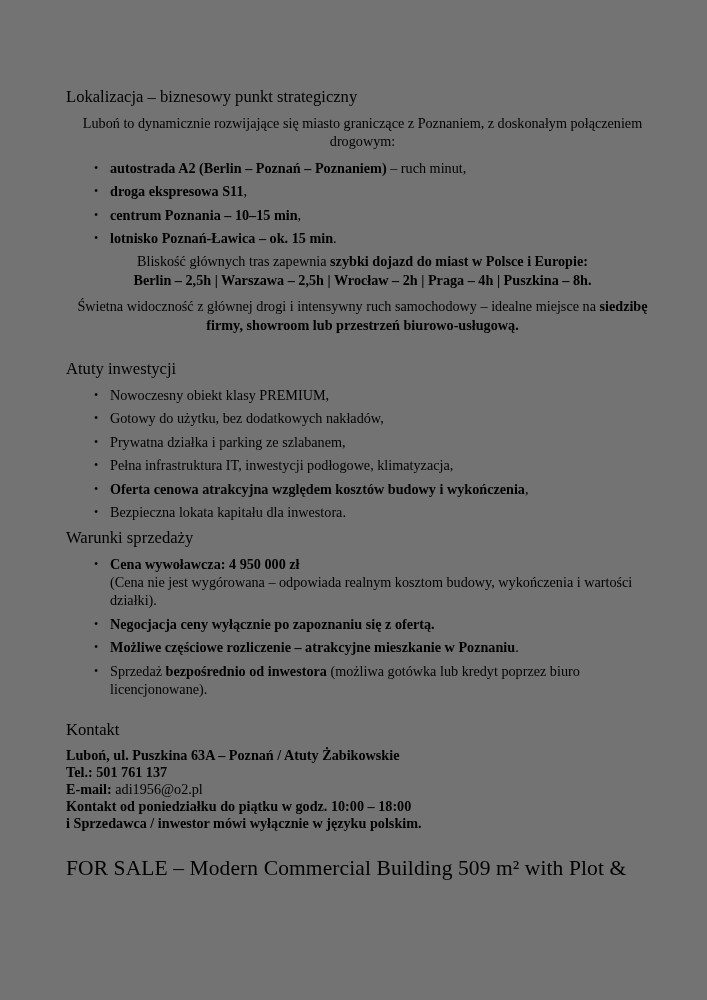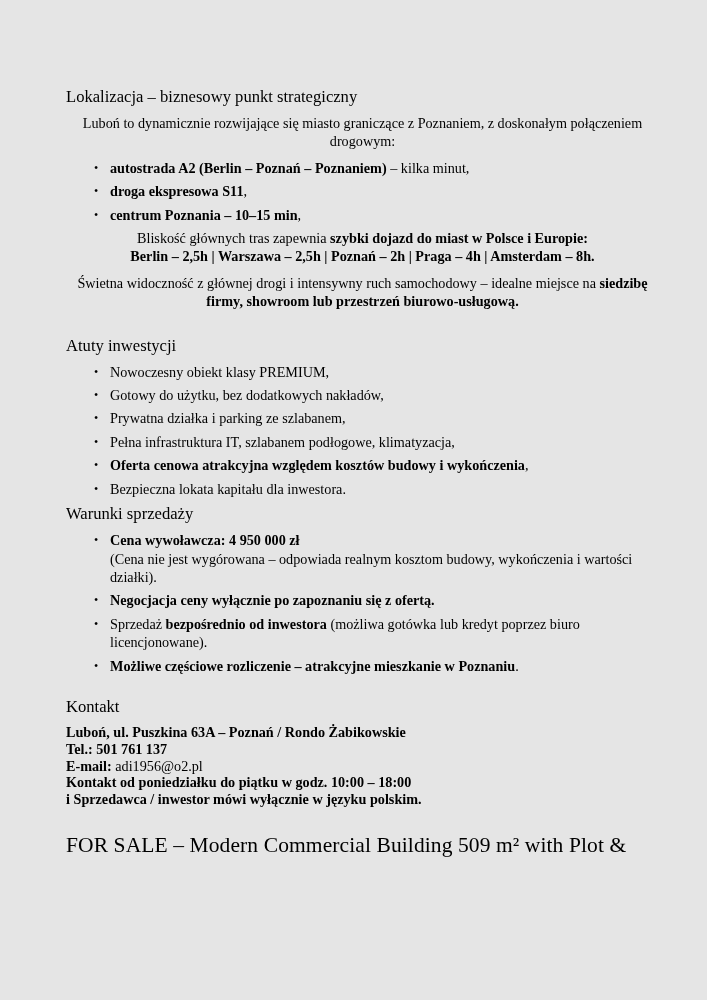--- a/index.html
+++ b/index.html
@@ -5,21 +5,21 @@
   html, body {
     margin: 0;
     padding: 0;
     background: #ffffff;
   }
   .page {
     position: relative;
     width: 707px;
     height: 1000px;
     box-sizing: border-box;
-    background: #e5e5e5;
+    background: #737373;
     color: #000000;
     padding: 86px 48px 40px 66px;
     overflow: hidden;
     font-family: "Liberation Serif", "DejaVu Serif", serif;
   }
   h2.block-heading {
     font-size: 16.6px;
     font-weight: normal;
     line-height: 21px;
     margin: 0 0 7px 0;
@@ -64,47 +64,48 @@
   }
 </style>
 </head>
 <body>
 
 <div class="page">
   <div id="doc-body">
       <h2 class="block-heading">Lokalizacja – biznesowy punkt strategiczny</h2>
       <p class="block-paragraph"><span>Luboń to dynamicznie rozwijające się miasto graniczące z Poznaniem, z doskonałym połączeniem drogowym:</span></p>
       <ul class="block-bullets">
-        <li><span class="b">autostrada A2 (Berlin – Poznań – Poznaniem)</span><span> – kilka minut,</span></li>
+        <li><span class="b">autostrada A2 (Berlin – Poznań – Poznaniem)</span><span> – ruch minut,</span></li>
         <li><span class="b">droga ekspresowa S11</span><span>,</span></li>
         <li><span class="b">centrum Poznania – 10–15 min</span><span>,</span></li>
+        <li><span class="b">lotnisko Poznań-Ławica – ok. 15 min</span><span>.</span></li>
       </ul>
-      <p class="block-paragraph"><span>Bliskość głównych tras zapewnia </span><span class="b">szybki dojazd do miast w Polsce i Europie:</span><br><span class="b">Berlin – 2,5h | Warszawa – 2,5h | Poznań – 2h | Praga – 4h | Amsterdam – 8h.</span></p>
+      <p class="block-paragraph"><span>Bliskość głównych tras zapewnia </span><span class="b">szybki dojazd do miast w Polsce i Europie:</span><br><span class="b">Berlin – 2,5h | Warszawa – 2,5h | Wrocław – 2h | Praga – 4h | Puszkina – 8h.</span></p>
       <p class="block-paragraph"><span>Świetna widoczność z głównej drogi i intensywny ruch samochodowy – idealne miejsce na </span><span class="b">siedzibę firmy, showroom lub przestrzeń biurowo-usługową.</span></p>
       <div class="spacer"></div>
       <h2 class="block-heading">Atuty inwestycji</h2>
       <ul class="block-bullets">
         <li><span>Nowoczesny obiekt klasy PREMIUM,</span></li>
         <li><span>Gotowy do użytku, bez dodatkowych nakładów,</span></li>
         <li><span>Prywatna działka i parking ze szlabanem,</span></li>
-        <li><span>Pełna infrastruktura IT, szlabanem podłogowe, klimatyzacja,</span></li>
+        <li><span>Pełna infrastruktura IT, inwestycji podłogowe, klimatyzacja,</span></li>
         <li><span class="b">Oferta cenowa atrakcyjna względem kosztów budowy i wykończenia</span><span>,</span></li>
         <li><span>Bezpieczna lokata kapitału dla inwestora.</span></li>
       </ul>
       <h2 class="block-heading">Warunki sprzedaży</h2>
       <ul class="block-bullets">
         <li><span class="b">Cena wywoławcza: 4 950 000 zł</span><br><span>(Cena nie jest wygórowana – odpowiada realnym kosztom budowy, wykończenia i wartości działki).</span></li>
         <li><span class="b">Negocjacja ceny wyłącznie po zapoznaniu się z ofertą.</span></li>
+        <li><span class="b">Możliwe częściowe rozliczenie – atrakcyjne mieszkanie w Poznaniu</span><span>.</span></li>
         <li><span>Sprzedaż </span><span class="b">bezpośrednio od inwestora</span><span> (możliwa gotówka lub kredyt poprzez biuro licencjonowane).</span></li>
-        <li><span class="b">Możliwe częściowe rozliczenie – atrakcyjne mieszkanie w Poznaniu</span><span>.</span></li>
       </ul>
       <div class="spacer"></div>
       <h2 class="block-heading">Kontakt</h2>
       <div class="contact-lines">
-        <p><span class="b">Luboń, ul. Puszkina 63A – Poznań / Rondo Żabikowskie</span></p>
+        <p><span class="b">Luboń, ul. Puszkina 63A – Poznań / Atuty Żabikowskie</span></p>
         <p><span class="b">Tel.: 501 761 137</span></p>
         <p><span class="b">E-mail:</span><span> adi1956@o2.pl</span></p>
         <p><span class="b">Kontakt od poniedziałku do piątku w godz. 10:00 – 18:00</span></p>
         <p><span class="b">i Sprzedawca / inwestor mówi wyłącznie w języku polskim.</span></p>
       </div>
       <div class="spacer"></div>
     </div>
   <h1 class="doc-title">FOR SALE – Modern Commercial Building 509 m² with Plot &amp;</h1>
 </div>
 

